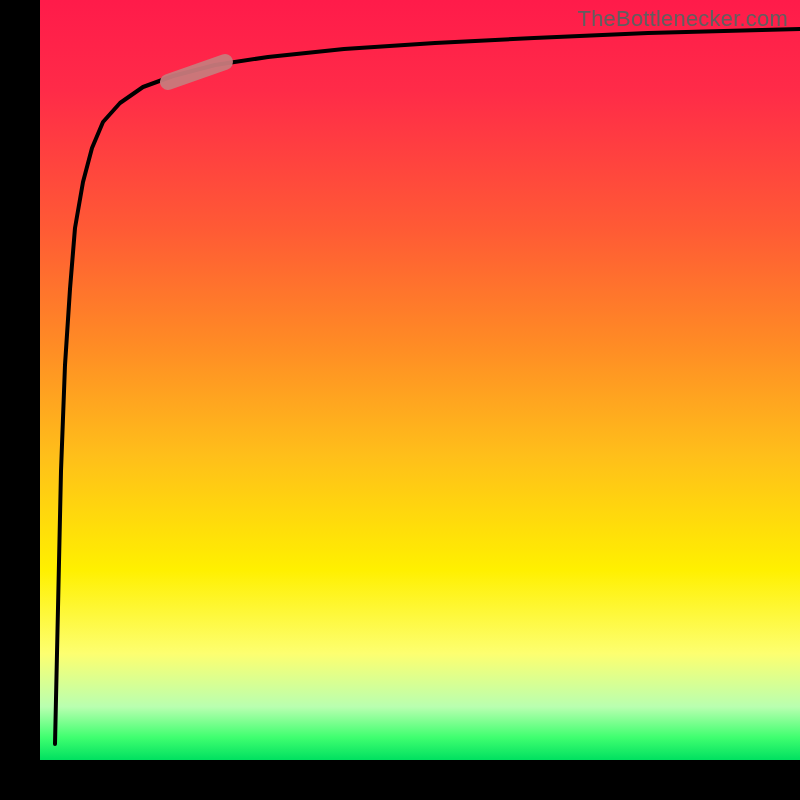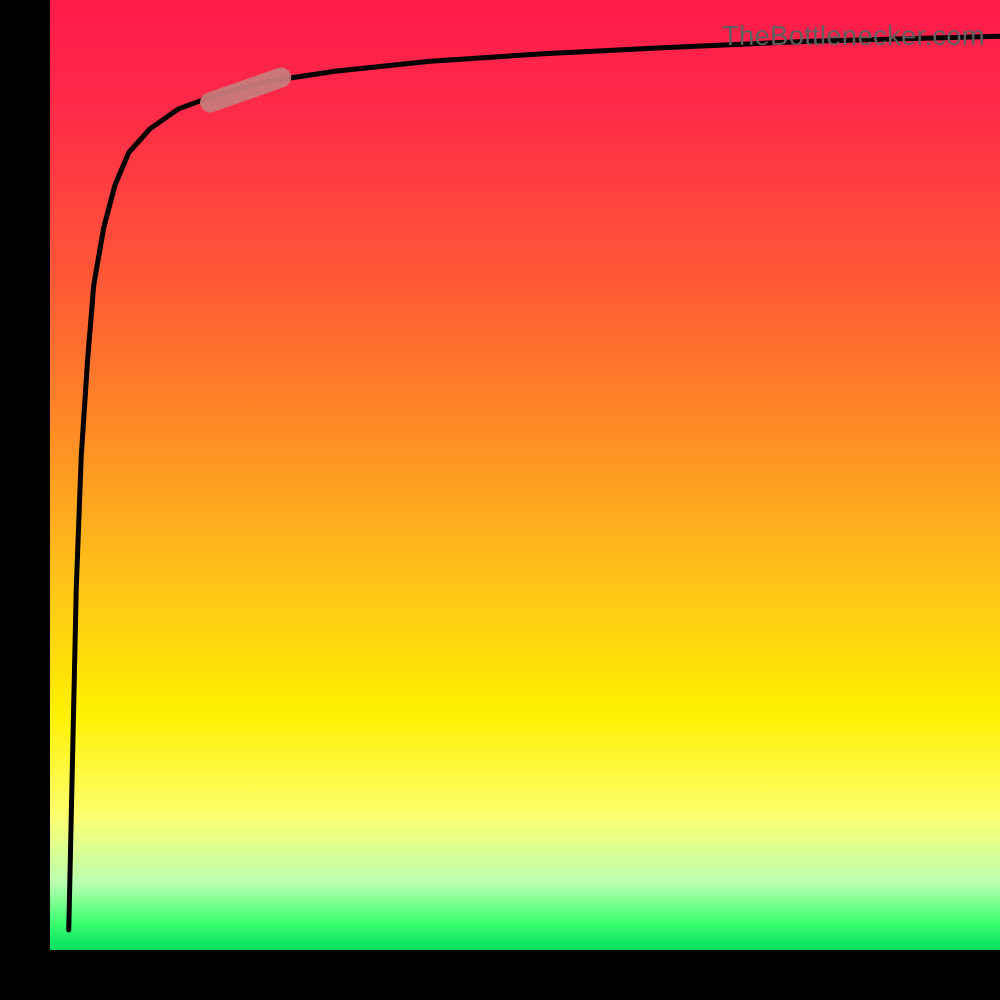--- a/index.html
+++ b/index.html
@@ -44,21 +44,21 @@
   }
   .curve-svg,
   .marker-svg {
     position: absolute;
     left: 0; top: 0;
     width: 100%;
     height: 100%;
   }
   .watermark {
     position: absolute;
-    top: 16px;
+    top: 6px;
     right: 12px;
     color: #5f5f5f;
     font-size: 22px;
     letter-spacing: 0.2px;
     user-select: none;
     pointer-events: none;
   }
 </style>
 </head>
 <body>

